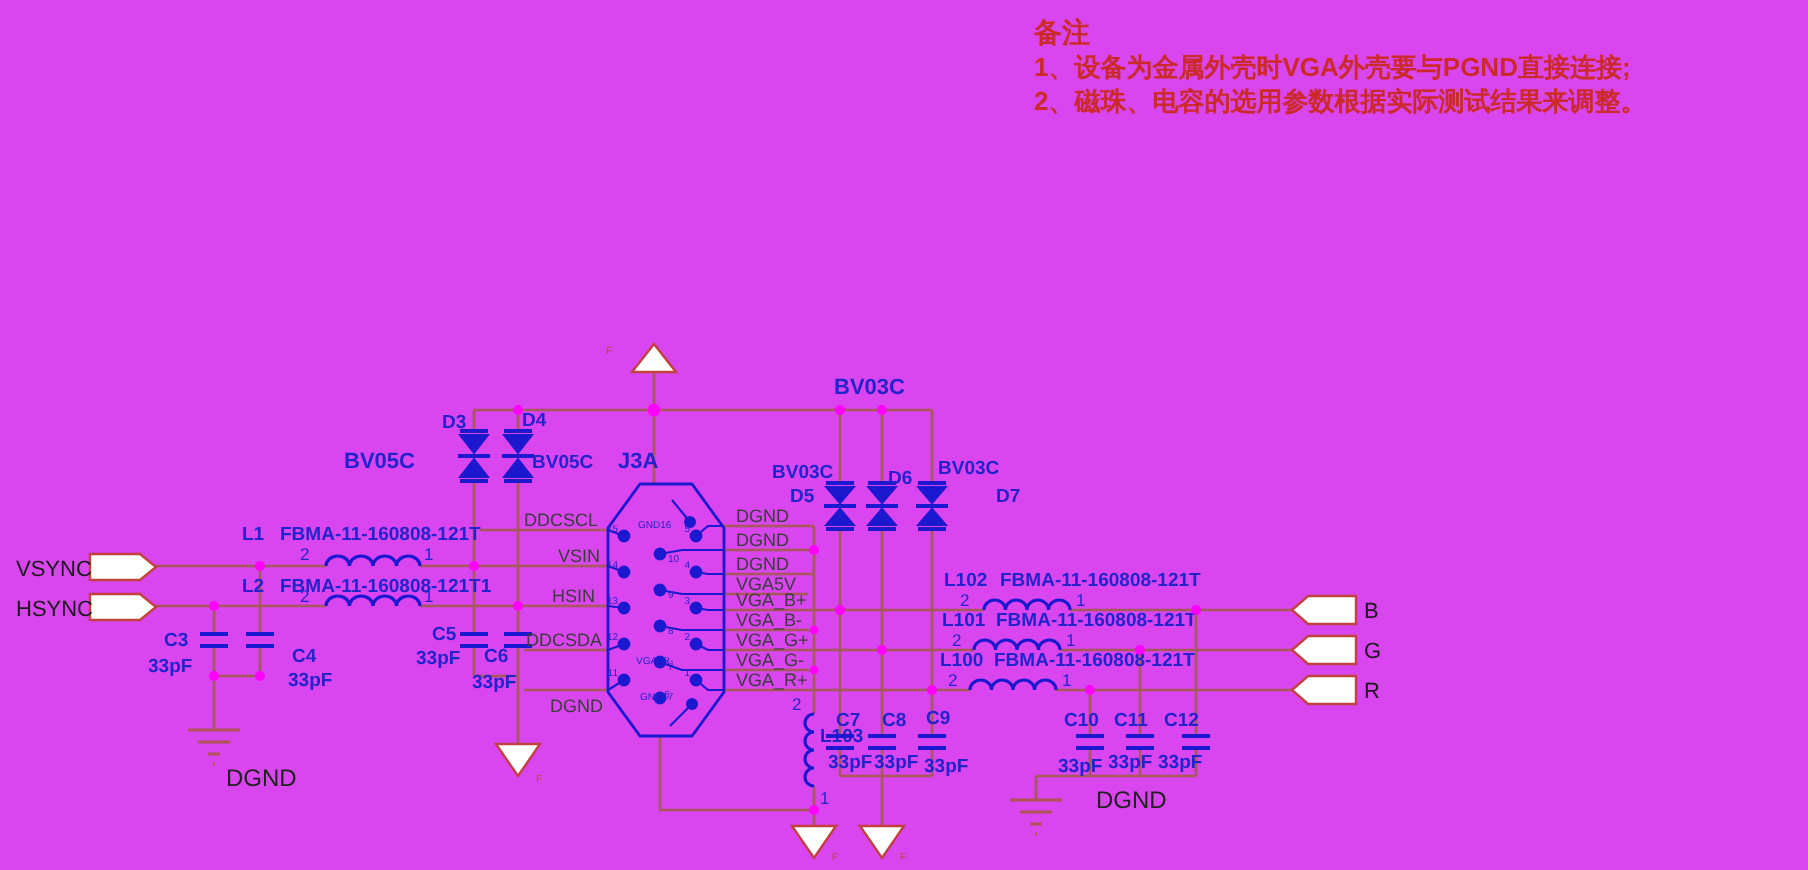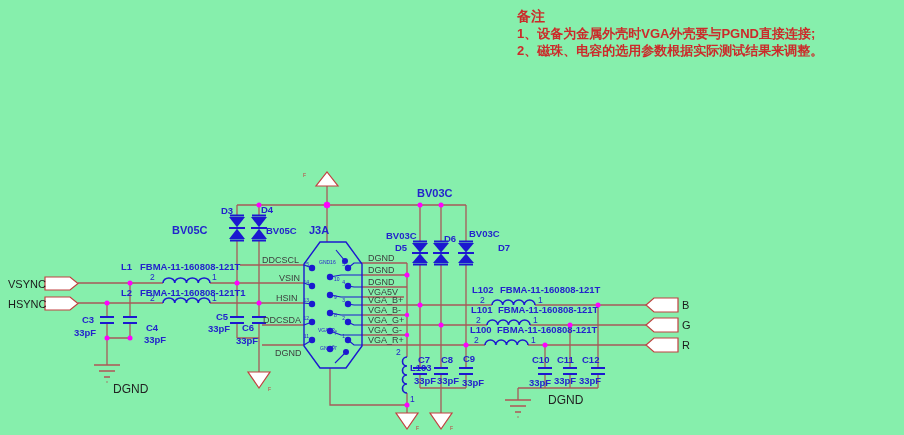--- a/index.html
+++ b/index.html
@@ -1,17 +1,17 @@
 <!DOCTYPE html>
 <html><head>
 <meta charset="utf-8">
 <style>
   html,body{margin:0;padding:0;background:#ffffff;}
   body{font-family:"Liberation Sans", sans-serif;}
-  #stage{position:relative;width:904px;height:435px;background:#86efac;overflow:hidden;}
+  #stage{position:relative;width:904px;height:435px;background:#d946ef;overflow:hidden;}
   svg text{font-family:"Liberation Sans", sans-serif;}
   .wire{stroke:#a65959;stroke-width:1.3;fill:none;}
   .gndline{stroke:#b05555;stroke-width:1.6;fill:none;}
   .comp{stroke:#1b18d0;stroke-width:1.6;fill:none;}
   .compthick{stroke:#1b18d0;stroke-width:2;fill:none;}
   .compfill{fill:#1b18d0;stroke:none;}
   .hook{stroke:#1b18d0;stroke-width:1.1;fill:none;}
   .outline{stroke:#1b18d0;stroke-width:1.4;fill:none;}
   .dot{fill:#ff00ff;stroke:none;}
   .port{fill:#ffffff;stroke:#c24040;stroke-width:1.2;}

